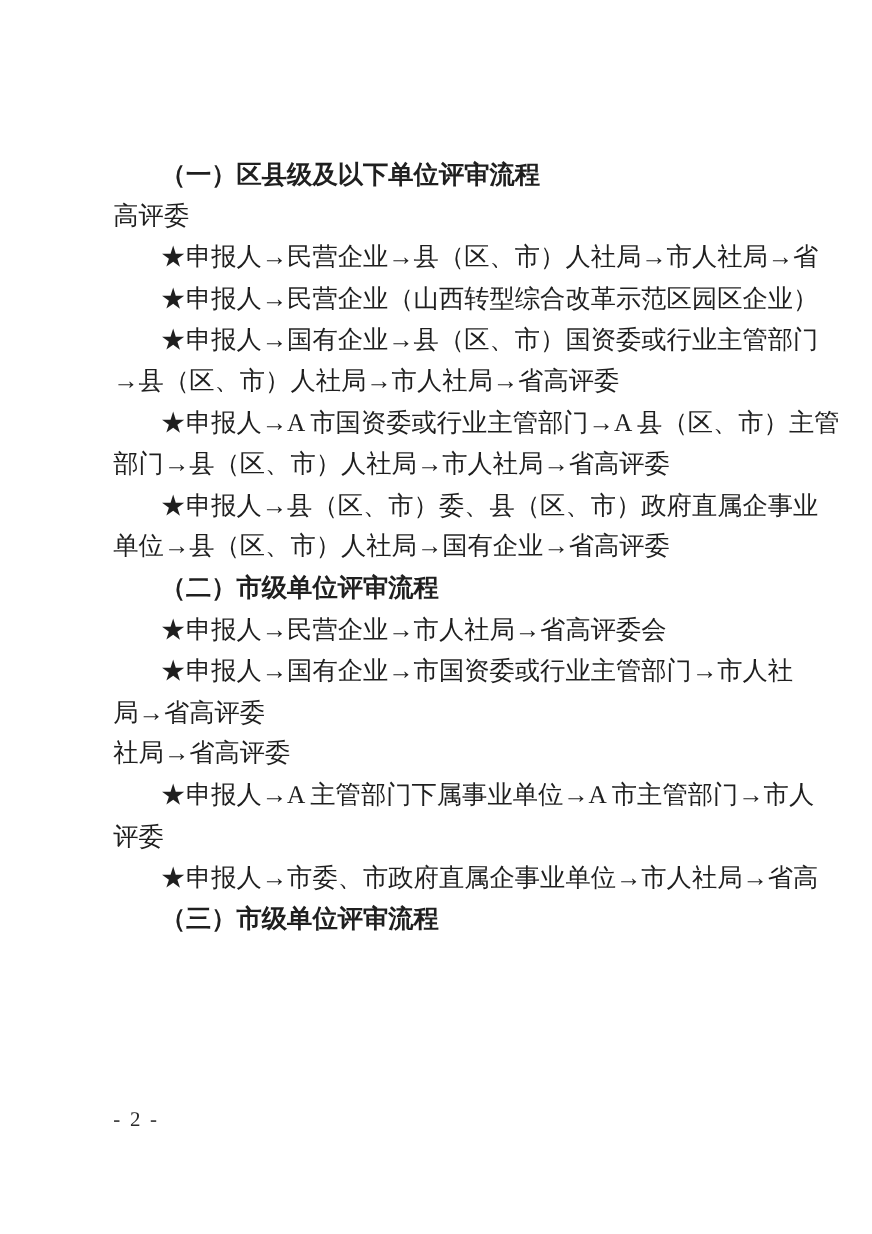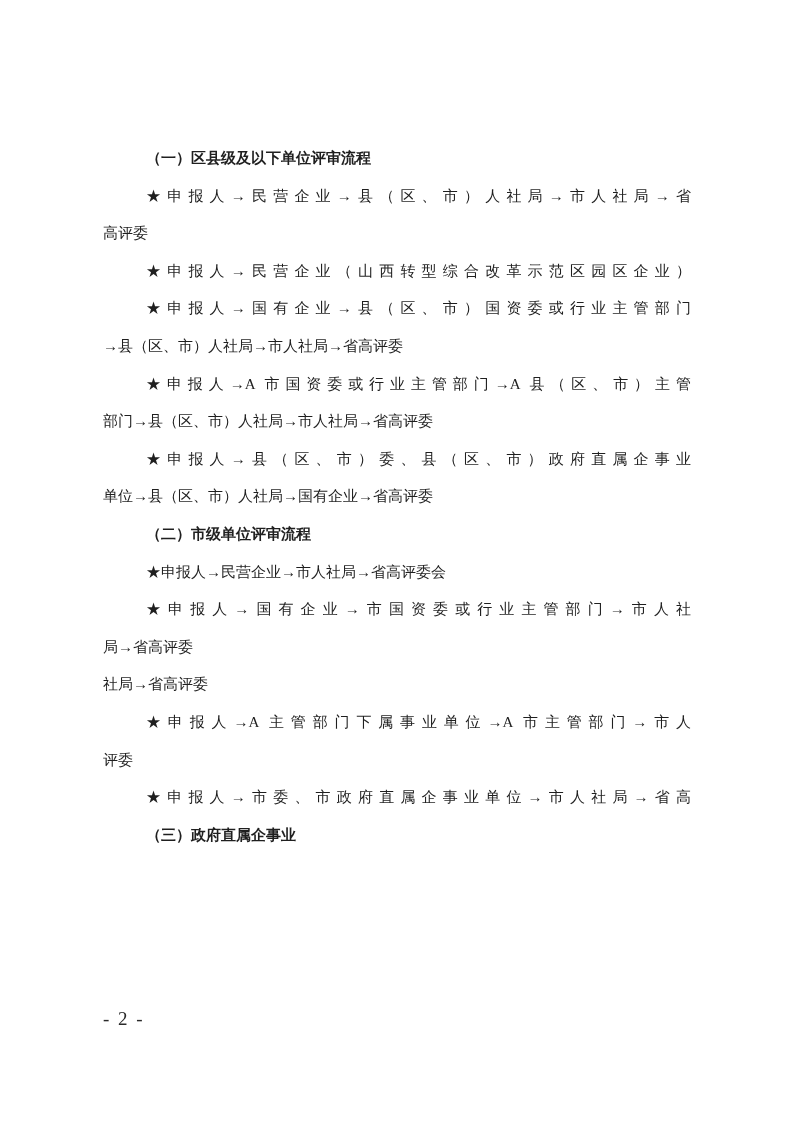--- a/index.html
+++ b/index.html
@@ -17,21 +17,21 @@
     color: #1f1f1f;
   }
   .content {
     position: absolute;
     left: 103px;
     top: 140px;
     width: 588px;
   }
   .para { margin: 0; padding: 0; }
   .line {
-    font-size: 15px;
+    font-size: 23px;
     line-height: 37.6px;
     height: 37.6px;
     white-space: nowrap;
     overflow: visible;
   }
   .indent { padding-left: 43px; }
   .justify {
     text-align: justify;
     text-align-last: justify;
     text-justify: inter-character;
@@ -51,22 +51,22 @@
 <body>
 
 <div class="page">
   <div class="content">
 
     <div class="para">
       <div class="line indent heading">（一）区县级及以下单位评审流程</div>
     </div>
 
     <div class="para">
+      <div class="line">高评委</div>
       <div class="line indent justify">★申报人→民营企业→县（区、市）人社局→市人社局→省</div>
-      <div class="line">高评委</div>
     </div>
 
     <div class="para">
       <div class="line indent justify">★申报人→民营企业（山西转型综合改革示范区园区企业）</div>
     </div>
 
     <div class="para">
       <div class="line indent justify">★申报人→国有企业→县（区、市）国资委或行业主管部门</div>
       <div class="line">→县（区、市）人社局→市人社局→省高评委</div>
     </div>
@@ -98,21 +98,21 @@
       <div class="line">社局→省高评委</div>
       <div class="line indent justify">★申报人→A 主管部门下属事业单位→A 市主管部门→市人</div>
     </div>
 
     <div class="para">
       <div class="line">评委</div>
       <div class="line indent justify">★申报人→市委、市政府直属企事业单位→市人社局→省高</div>
     </div>
 
     <div class="para">
-      <div class="line indent heading">（三）政府直属企事业</div>
+      <div class="line indent heading">（三）市级单位评审流程</div>
     </div>
 
 
   </div>
 
   <div class="footer">
     <span>- 2 -</span>
   </div>
 </div>
 

